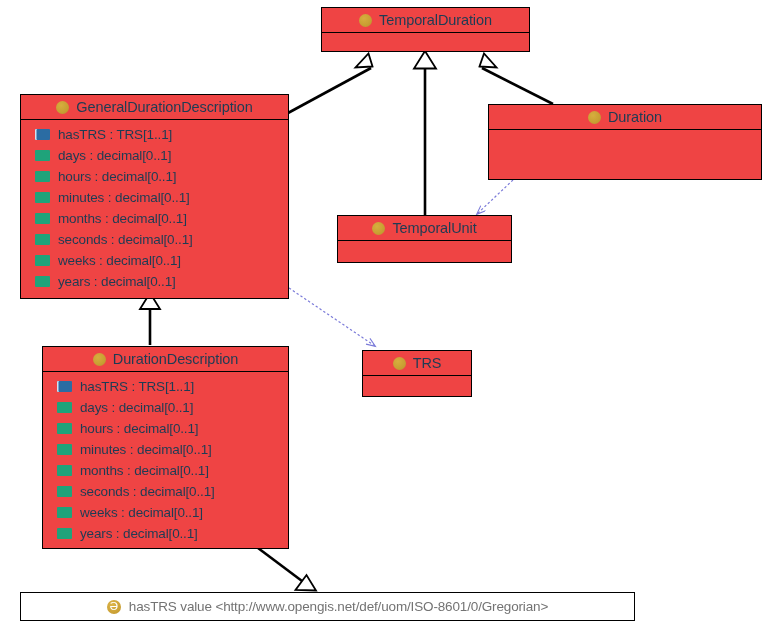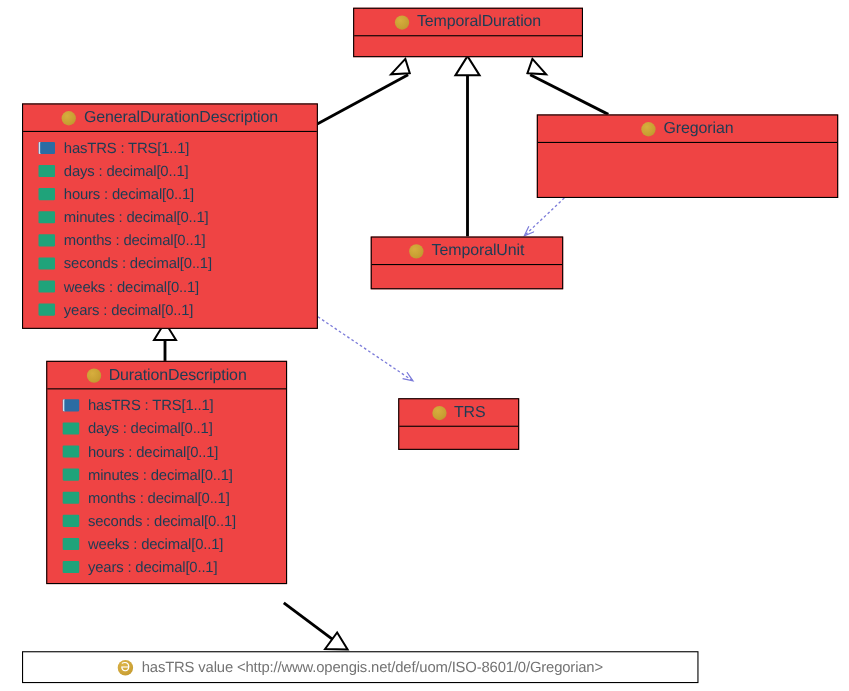--- a/index.html
+++ b/index.html
@@ -216,41 +216,41 @@
       <div class="uml-attr">
         <span class="attr-swatch data-prop"></span>
         <span class="attr-text">years : decimal[0..1]</span>
       </div>
     </div>
   </div>
 
   <div class="uml-class" style="left:488px; top:104px; width:274px; height:76px;">
     <div class="uml-class-header">
       <span class="class-icon"></span>
-      <span class="class-name">Gregorian</span>
+      <span class="class-name">Duration</span>
     </div>
   </div>
 
   <div class="uml-class" style="left:337px; top:215px; width:175px; height:48px;text-align:center;">
     <div class="uml-class-header">
       <span class="class-icon"></span>
       <span class="class-name">TemporalUnit</span>
     </div>
     <div class="uml-empty-compartment"></div>
   </div>
 
-  <div class="uml-class" style="left:362px; top:362px; width:110px; height:47px;">
+  <div class="uml-class" style="left:362px; top:350px; width:110px; height:47px;">
     <div class="uml-class-header">
       <span class="class-icon"></span>
       <span class="class-name">TRS</span>
     </div>
     <div class="uml-empty-compartment"></div>
   </div>
 
-  <div class="uml-class" style="left:42px; top:328px; width:219px; height:203px;">
+  <div class="uml-class" style="left:42px; top:346px; width:247px; height:203px;">
     <div class="uml-class-header">
       <span class="class-icon"></span>
       <span class="class-name">DurationDescription</span>
     </div>
     <div class="uml-attrs">
       <div class="uml-attr">
         <span class="attr-swatch object-prop"></span>
         <span class="attr-text">hasTRS : TRS[1..1]</span>
       </div>
       <div class="uml-attr">

